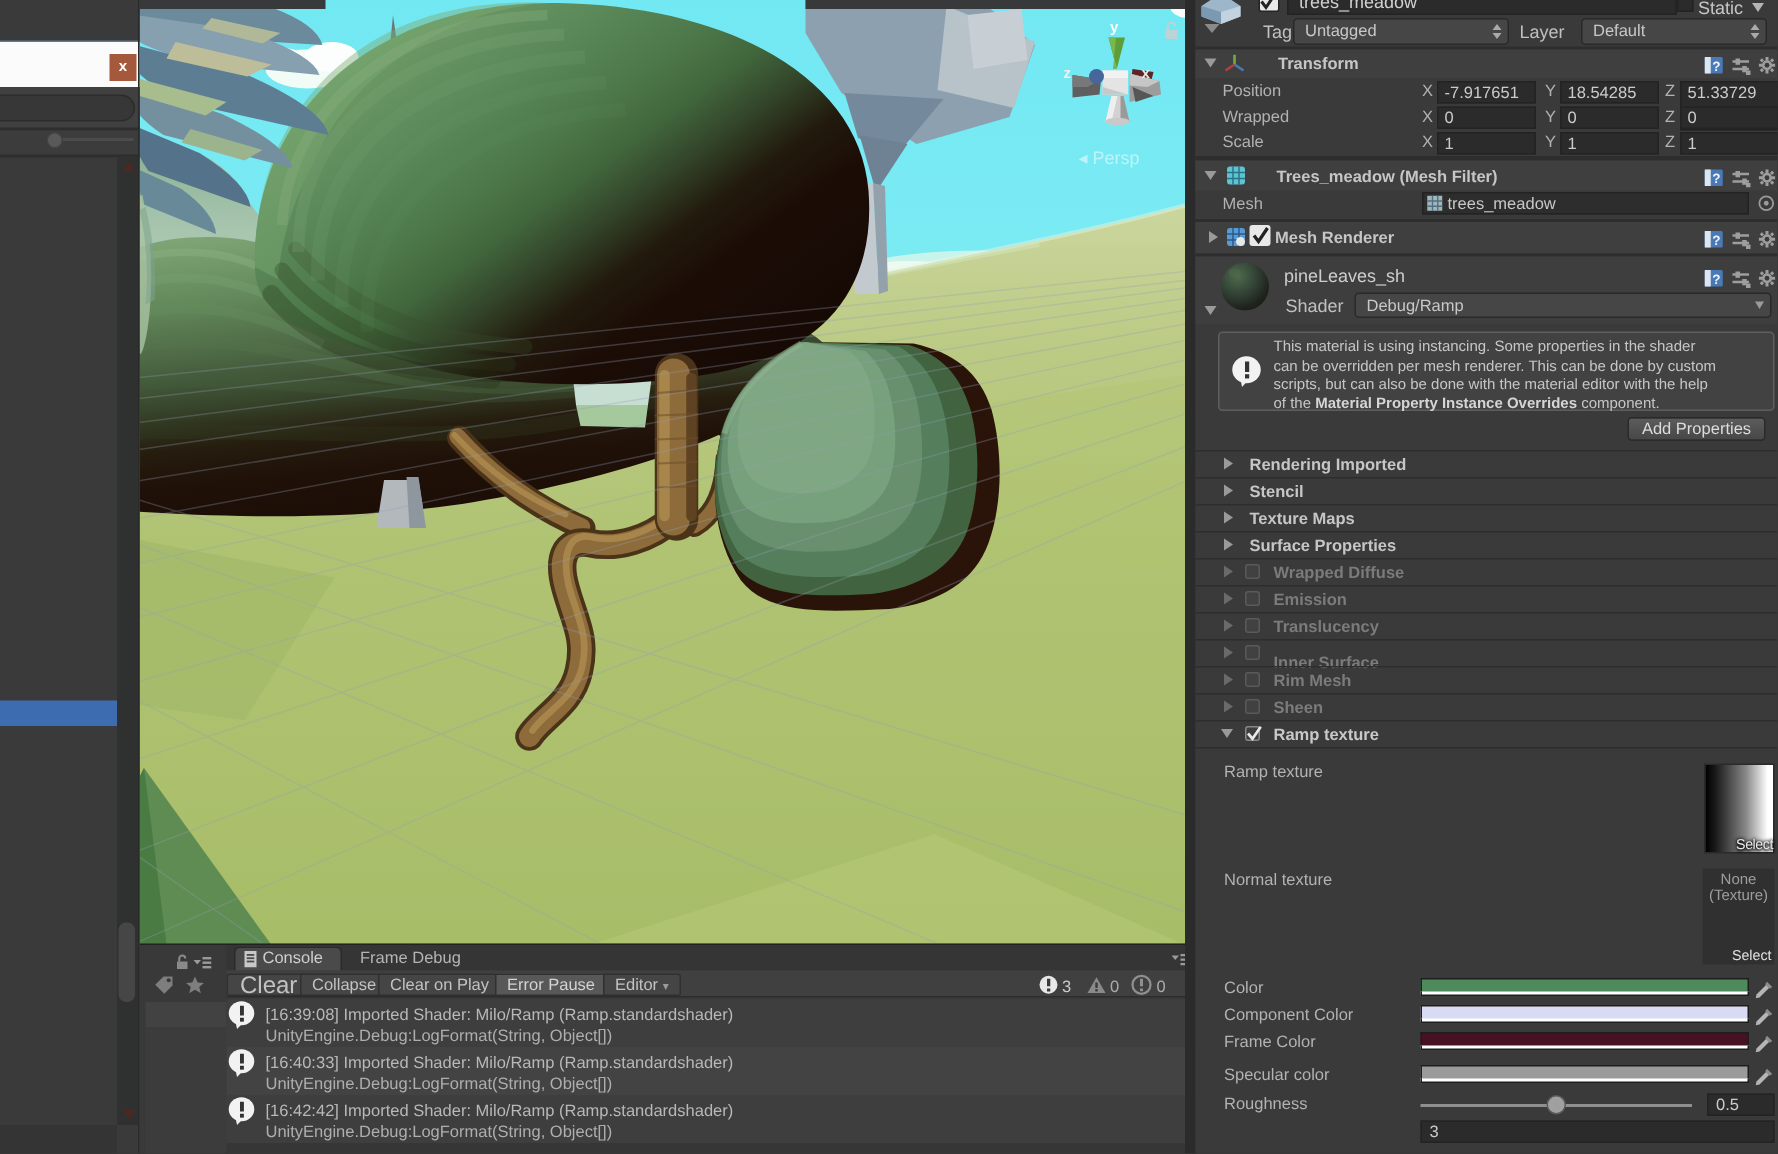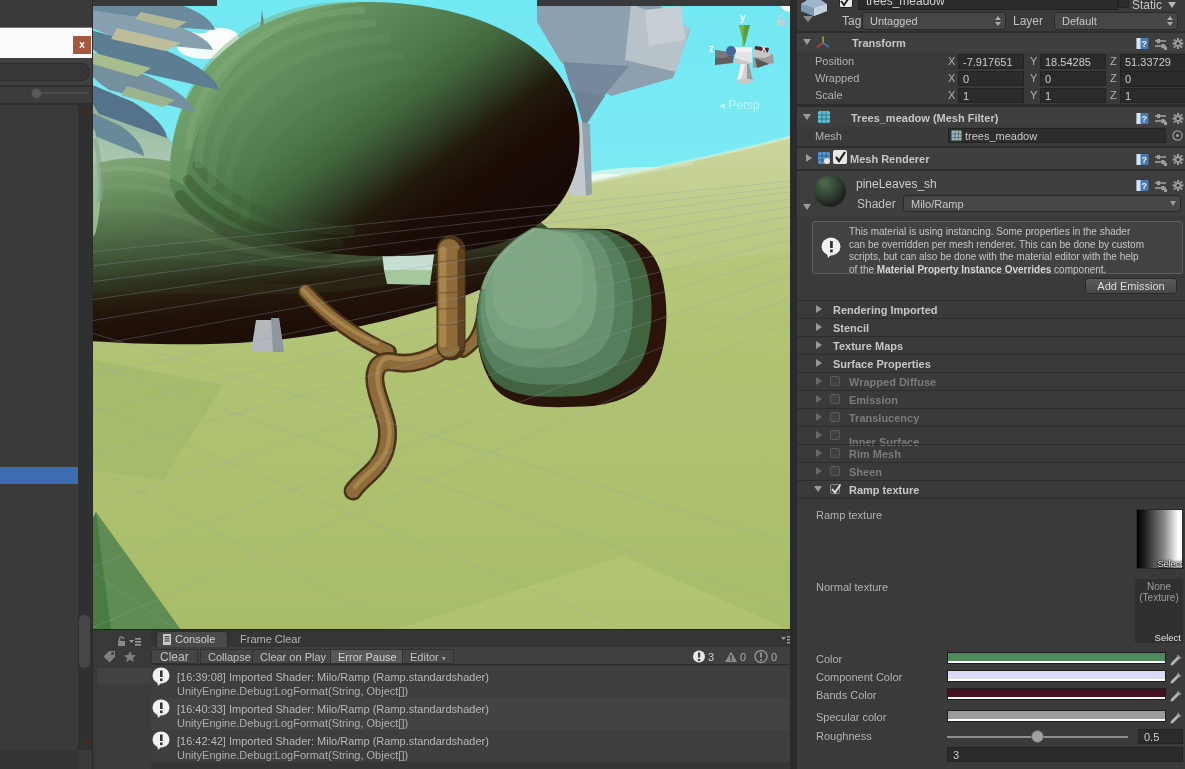--- a/index.html
+++ b/index.html
@@ -264,29 +264,29 @@
  <div class="abs" style="left:58px;top:1px;width:646px;height:139px;background:#3a3a3a">
   <div class="abs" style="left:0;top:0;width:646px;height:17px;background:#353535"></div>
   <div class="abs" style="left:5px;top:1px;width:72px;height:16px;background:#4a4a4a;border-radius:4px 4px 0 0;border:1px solid #2a2a2a;border-bottom:none"></div>
   <svg class="abs" style="left:11px;top:4px" width="10" height="11" viewBox="0 0 10 11">
         <rect x="1" y="0" width="8" height="11" fill="#c8c8c8"></rect>
         <rect x="2.5" y="2" width="5" height="1.2" fill="#4a4a4a"></rect>
         <rect x="2.5" y="4.2" width="5" height="1.2" fill="#4a4a4a"></rect>
         <rect x="2.5" y="6.4" width="5" height="1.2" fill="#4a4a4a"></rect>
       </svg>
   <div class="lbl" style="left:24px;top:3px;color:#cecece">Console</div>
-  <div class="lbl" style="left:89px;top:3px;color:#b4b4b4">Frame Clear</div>
+  <div class="lbl" style="left:89px;top:3px;color:#b4b4b4">Frame Debug</div>
   <svg class="abs" style="left:630px;top:6px" width="14" height="8" viewBox="0 0 14 8">
         <polygon points="0,1 5,1 2.5,4" fill="#9a9a9a"></polygon>
         <rect x="6" y="0" width="8" height="1.5" fill="#9a9a9a"></rect>
         <rect x="6" y="3" width="8" height="1.5" fill="#9a9a9a"></rect>
         <rect x="6" y="6" width="8" height="1.5" fill="#9a9a9a"></rect>
       </svg>
   <div class="abs" style="left:0;top:17px;width:646px;height:18px;background:#404040;border-bottom:1px solid #2c2c2c"></div>
-  <div class="abs" style="left:0px;top:19px;height:15px;line-height:15px;padding:0 8px;font-size:12px;color:#c2c2c2;background:#454545;border:1px solid #303030;border-radius:2px 0 0 2px">Clear</div>
+  <div class="abs" style="left:0px;top:19px;height:15px;line-height:15px;padding:0 8px;font-size:16px;color:#c2c2c2;background:#454545;border:1px solid #303030;border-radius:2px 0 0 2px">Clear</div>
   <div class="abs" style="left:49px;top:19px;height:15px;line-height:15px;padding:0 7px;font-size:11px;color:#c2c2c2;background:#454545;border:1px solid #303030">Collapse</div>
   <div class="abs" style="left:101px;top:19px;height:15px;line-height:15px;padding:0 7px;font-size:11px;color:#c2c2c2;background:#454545;border:1px solid #303030">Clear on Play</div>
   <div class="abs" style="left:179px;top:19px;height:15px;line-height:15px;padding:0 7px;font-size:11px;color:#d2d2d2;background:#585858;border:1px solid #303030">Error Pause</div>
   <div class="abs" style="left:251px;top:19px;height:15px;line-height:15px;padding:0 7px 0 7px;font-size:11px;color:#c2c2c2;background:#454545;border:1px solid #303030;border-radius:0 2px 2px 0">Editor <span style="font-size:8px;color:#9a9a9a">▾</span></div>
   <svg class="abs" style="left:540px;top:19px" width="100" height="15" viewBox="0 0 100 15">
    <circle cx="8" cy="7.5" r="6" fill="#e8e8e8"></circle>
         <rect x="7" y="3.5" width="2.2" height="5" fill="#3a3a3a"></rect>
         <rect x="7" y="10" width="2.2" height="2" fill="#3a3a3a"></rect>
    <text x="17" y="12" font-size="11" fill="#cccccc" font-family="Liberation Sans">3</text>
    <path d="M34,13 L40,2.5 L46,13 Z" fill="#8a8a8a"></path>
@@ -544,32 +544,32 @@
       <rect x="36.6" y="5.5" width="2.4" height="2"></rect>
       <rect x="45" y="5.5" width="2.4" height="2"></rect>
       <rect x="37.6" y="2.2" width="2" height="2" transform="rotate(45 38.6 3.2)"></rect>
       <rect x="44.4" y="2.2" width="2" height="2" transform="rotate(-45 45.4 3.2)"></rect>
       <rect x="37.6" y="8.8" width="2" height="2" transform="rotate(-45 38.6 9.8)"></rect>
       <rect x="44.4" y="8.8" width="2" height="2" transform="rotate(45 45.4 9.8)"></rect>
     </g>
 </svg>
 <div class="lbl" style="left:857px;top:197px;font-size:12px;color:#c0c0c0">Shader</div>
 <div class="abs" style="left:903px;top:195px;width:278px;height:17px;background:#464646;border:1px solid #292929;border-radius:3px"></div>
-<div class="lbl" style="left:911px;top:198px;color:#c8c8c8">Milo/Ramp</div>
+<div class="lbl" style="left:911px;top:198px;color:#c8c8c8">Debug/Ramp</div>
 <div class="tri-d" style="left:1170px;top:201px;border-top-width:5px;border-left-width:3.5px;border-right-width:3.5px"></div>
 <div class="tri-d" style="left:803px;top:204px"></div>
 <div class="abs" style="left:812px;top:221px;width:371px;height:53px;background:#424242;border:1px solid #5e5e5e;border-radius:3px"></div>
 <svg class="abs" style="left:820px;top:236px" width="24" height="24" viewBox="0 0 24 24">
     <ellipse cx="11" cy="10.5" rx="9.5" ry="9" fill="#f2f2f2"></ellipse>
     <polygon points="7,16.5 13,16.5 8,22" fill="#f2f2f2"></polygon>
     <rect x="10" y="5" width="2.8" height="7" fill="#333"></rect>
     <rect x="10" y="13.5" width="2.8" height="2.8" fill="#333"></rect>
   </svg>
 <div class="abs" style="left:849px;top:226px;width:334px;font-size:10px;line-height:12.5px;color:#c6c6c6;white-space:nowrap">This material is using instancing. Some properties in the shader<br>can be overridden per mesh renderer. This can be done by custom<br>scripts, but can also be done with the material editor with the help<br>of the <b style="color:#d5d5d5">Material Property Instance Overrides</b> component.</div>
-<div class="abs" style="left:1085px;top:278px;width:92px;height:16px;background:linear-gradient(#5c5c5c,#474747);border:1px solid #2a2a2a;border-radius:3px;font-size:11px;color:#dcdcdc;text-align:center;line-height:15px">Add Emission</div>
+<div class="abs" style="left:1085px;top:278px;width:92px;height:16px;background:linear-gradient(#5c5c5c,#474747);border:1px solid #2a2a2a;border-radius:3px;font-size:11px;color:#dcdcdc;text-align:center;line-height:15px">Add Properties</div>
 <div class="sep" style="top:300px;height:1px"></div>
 <div class="tri-r" style="left:816px;top:305px"></div>
 <div class="lbl bold" style="left:833px;top:304px">Rendering Imported</div>
 <div class="sep" style="top:318px;height:1px"></div>
 <div class="tri-r" style="left:816px;top:323px"></div>
 <div class="lbl bold" style="left:833px;top:322px">Stencil</div>
 <div class="sep" style="top:336px;height:1px"></div>
 <div class="tri-r" style="left:816px;top:341px"></div>
 <div class="lbl bold" style="left:833px;top:340px">Texture Maps</div>
 <div class="sep" style="top:354px;height:1px"></div>
@@ -621,21 +621,21 @@
     <path d="M1.5,13.5 L2,11 L8.5,4.5 L10.5,6.5 L4,13 Z" fill="#b5b5b5"></path>
     <path d="M9,2.5 L12.5,6 L10.8,7.2 L7.8,4.2 Z" fill="#8d8d8d"></path>
   </svg>
 <div class="lbl" style="left:816px;top:671px">Component Color</div>
 <div class="abs" style="left:947px;top:670px;width:219px;height:12px;background:#d9dbf4;border:1px solid #1e1e1e;border-bottom:none"></div>
 <div class="abs" style="left:947px;top:679px;width:219px;height:3px;background:#fff;border:1px solid #1e1e1e;border-top:none"></div>
 <svg class="abs" style="left:1169px;top:670px" width="15" height="15" viewBox="0 0 15 15">
     <path d="M1.5,13.5 L2,11 L8.5,4.5 L10.5,6.5 L4,13 Z" fill="#b5b5b5"></path>
     <path d="M9,2.5 L12.5,6 L10.8,7.2 L7.8,4.2 Z" fill="#8d8d8d"></path>
   </svg>
-<div class="lbl" style="left:816px;top:689px">Bands Color</div>
+<div class="lbl" style="left:816px;top:689px">Frame Color</div>
 <div class="abs" style="left:947px;top:688px;width:219px;height:12px;background:#471124;border:1px solid #1e1e1e;border-bottom:none"></div>
 <div class="abs" style="left:947px;top:697px;width:219px;height:3px;background:#fff;border:1px solid #1e1e1e;border-top:none"></div>
 <svg class="abs" style="left:1169px;top:688px" width="15" height="15" viewBox="0 0 15 15">
     <path d="M1.5,13.5 L2,11 L8.5,4.5 L10.5,6.5 L4,13 Z" fill="#b5b5b5"></path>
     <path d="M9,2.5 L12.5,6 L10.8,7.2 L7.8,4.2 Z" fill="#8d8d8d"></path>
   </svg>
 <div class="lbl" style="left:816px;top:711px">Specular color</div>
 <div class="abs" style="left:947px;top:710px;width:219px;height:12px;background:#9b9b9b;border:1px solid #1e1e1e;border-bottom:none"></div>
 <div class="abs" style="left:947px;top:719px;width:219px;height:3px;background:#fff;border:1px solid #1e1e1e;border-top:none"></div>
 <svg class="abs" style="left:1169px;top:710px" width="15" height="15" viewBox="0 0 15 15">

